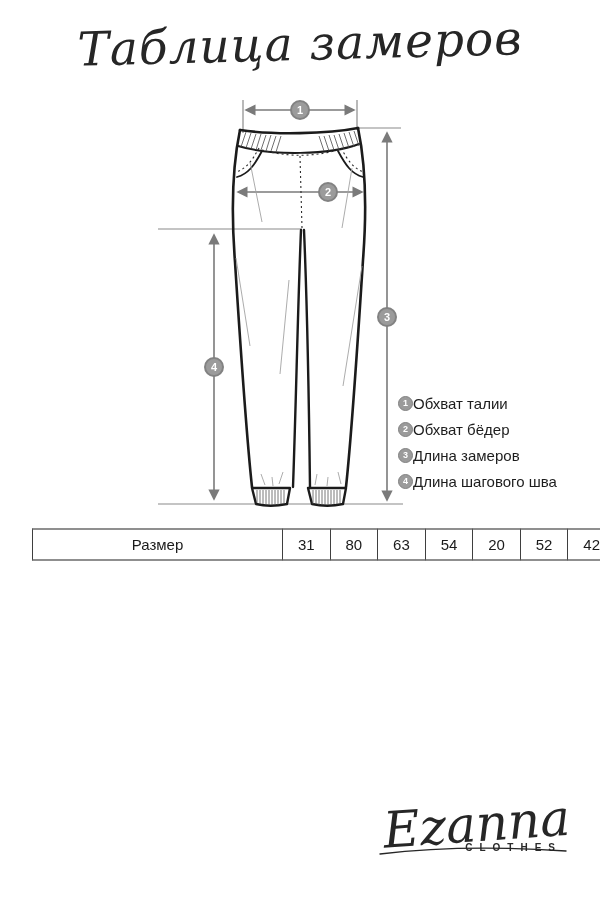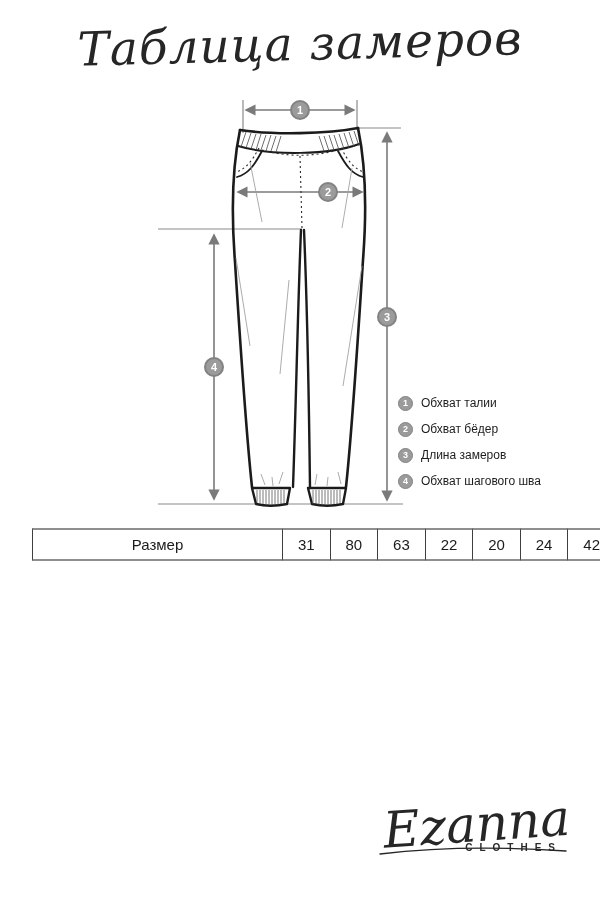--- a/index.html
+++ b/index.html
@@ -21,21 +21,21 @@
     background:#9b9b9b; border:2px solid #828282; color:#ffffff;
     font-size:11px; font-weight:bold; display:flex; align-items:center; justify-content:center;
   }
   .legend { position:absolute; left:398px; top:395px; }
   .legend-row { display:flex; align-items:center; height:16px; margin-bottom:10px; }
   .legend-circle {
     width:15px; height:15px; border-radius:50%; background:#9b9b9b; border:1.5px solid #828282;
     color:#fff; font-size:9px; font-weight:bold; display:flex; align-items:center; justify-content:center;
     flex:0 0 15px;
   }
-  .legend-label { margin-left:8px; font-size:12px; color:#1d1d1d; white-space:nowrap; }
+  .legend-label { font-size:15px; color:#1d1d1d; white-space:nowrap; }
   
   .size-table {
     position:absolute; top:528px; left:32px; width:584px;
     border-collapse:separate; border-spacing:0; table-layout:fixed;
   }
   .size-table td {
     height:32.5px; text-align:center; vertical-align:middle;
     font-size:15px; color:#1b1b1b;
     border-right:1.4px solid #3f3f3f; border-bottom:2px solid #8f8f8f;
     background:#fff; padding:0 2px;
@@ -179,34 +179,34 @@
     <div class="legend-row">
       <span class="legend-circle">2</span>
       <span class="legend-label">Обхват бёдер</span>
     </div>
     <div class="legend-row">
       <span class="legend-circle">3</span>
       <span class="legend-label">Длина замеров</span>
     </div>
     <div class="legend-row">
       <span class="legend-circle">4</span>
-      <span class="legend-label">Обхват шагового шва</span>
+      <span class="legend-label">Длина шагового шва</span>
     </div>
   </div>
 
   <table class="size-table">
     <tbody>
       <tr>
         <td>Размер</td>
         <td>31</td>
         <td>80</td>
         <td>63</td>
-        <td>22</td>
+        <td>54</td>
         <td>20</td>
-        <td>24</td>
+        <td>52</td>
         <td>42</td>
       </tr>
     </tbody>
   </table>
 
   <div class="logo">
     <div class="logo-name">Ezanna</div>
     <svg class="logo-underline" viewBox="0 0 190 10">
       <path d="M2,8 C60,1 130,1 188,5" fill="none" stroke="#262626" stroke-width="1.4" stroke-linecap="round"></path>
     </svg>

